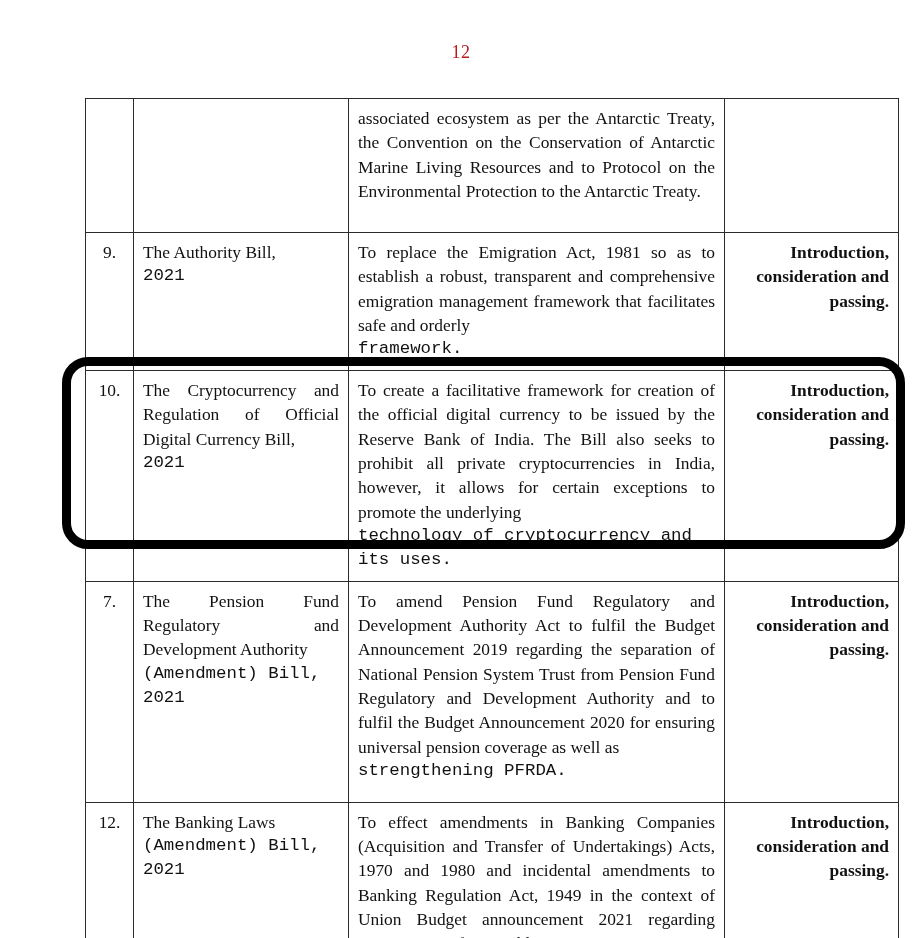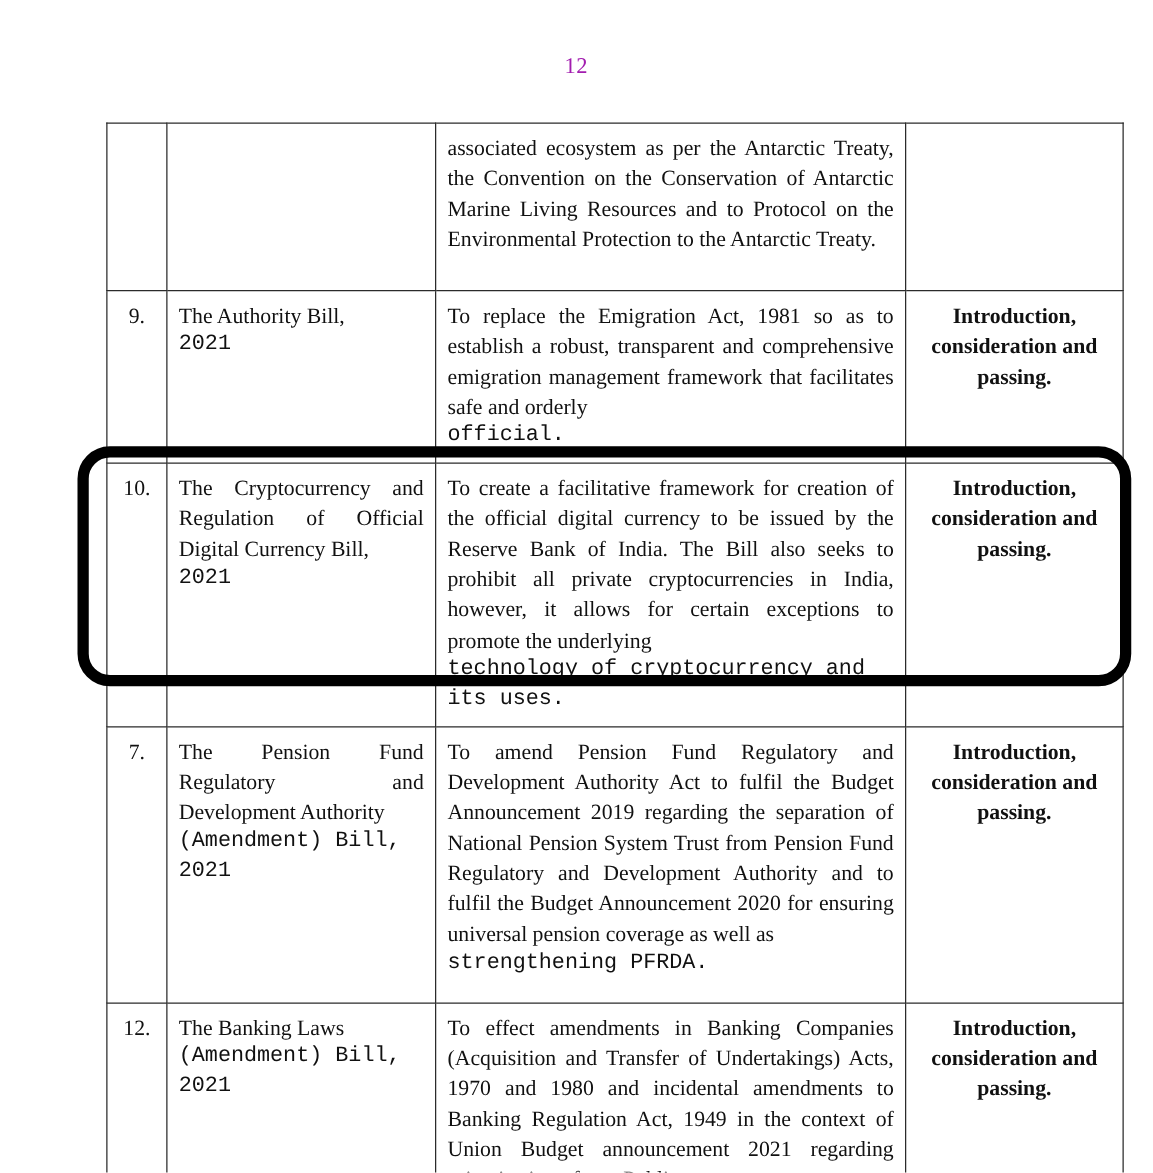--- a/index.html
+++ b/index.html
@@ -19,21 +19,21 @@
   }
 
   
   .page-number {
     position: absolute;
     top: 42px;
     left: 0;
     width: 100%;
     text-align: center;
     font-size: 18px;
-    color: #a21caf;
+    color: #b91c1c;
     letter-spacing: 0.5px;
   }
 
   
   .table-wrap {
     position: absolute;
     left: 85px;
     top: 98px;
     width: 813px;
   }
@@ -66,21 +66,21 @@
     text-align-last: left;
     hyphens: none;
   }
   td.desc {
     text-align: justify;
     text-align-last: left;
     margin-top: 27px;
   }
   td.status {
     font-weight: bold;
-    text-align: center;
+    text-align: right;
   }
 
   
   td.title .just,
   td.desc .just {
     display: block;
     text-align: justify;
   }
   td.title .last,
   td.desc .last {
@@ -132,21 +132,21 @@
       </tr>
 
       <tr class="r-9">
         <td class="sno">9.</td>
         <td class="title">
           <span class="just">The Authority Bill,</span>
           <span class="last">2021</span>
         </td>
         <td class="desc">
           <span class="just">To replace the Emigration Act, 1981 so as to establish a robust, transparent and comprehensive emigration management framework that facilitates safe and orderly</span>
-          <span class="last">official.</span>
+          <span class="last">framework.</span>
         </td>
         <td class="status">Introduction, consideration and passing.</td>
       </tr>
 
       <tr class="r-10">
         <td class="sno">10.</td>
         <td class="title">
           <span class="just">The Cryptocurrency and Regulation of Official Digital Currency Bill,</span>
           <span class="last">2021</span>
         </td>

